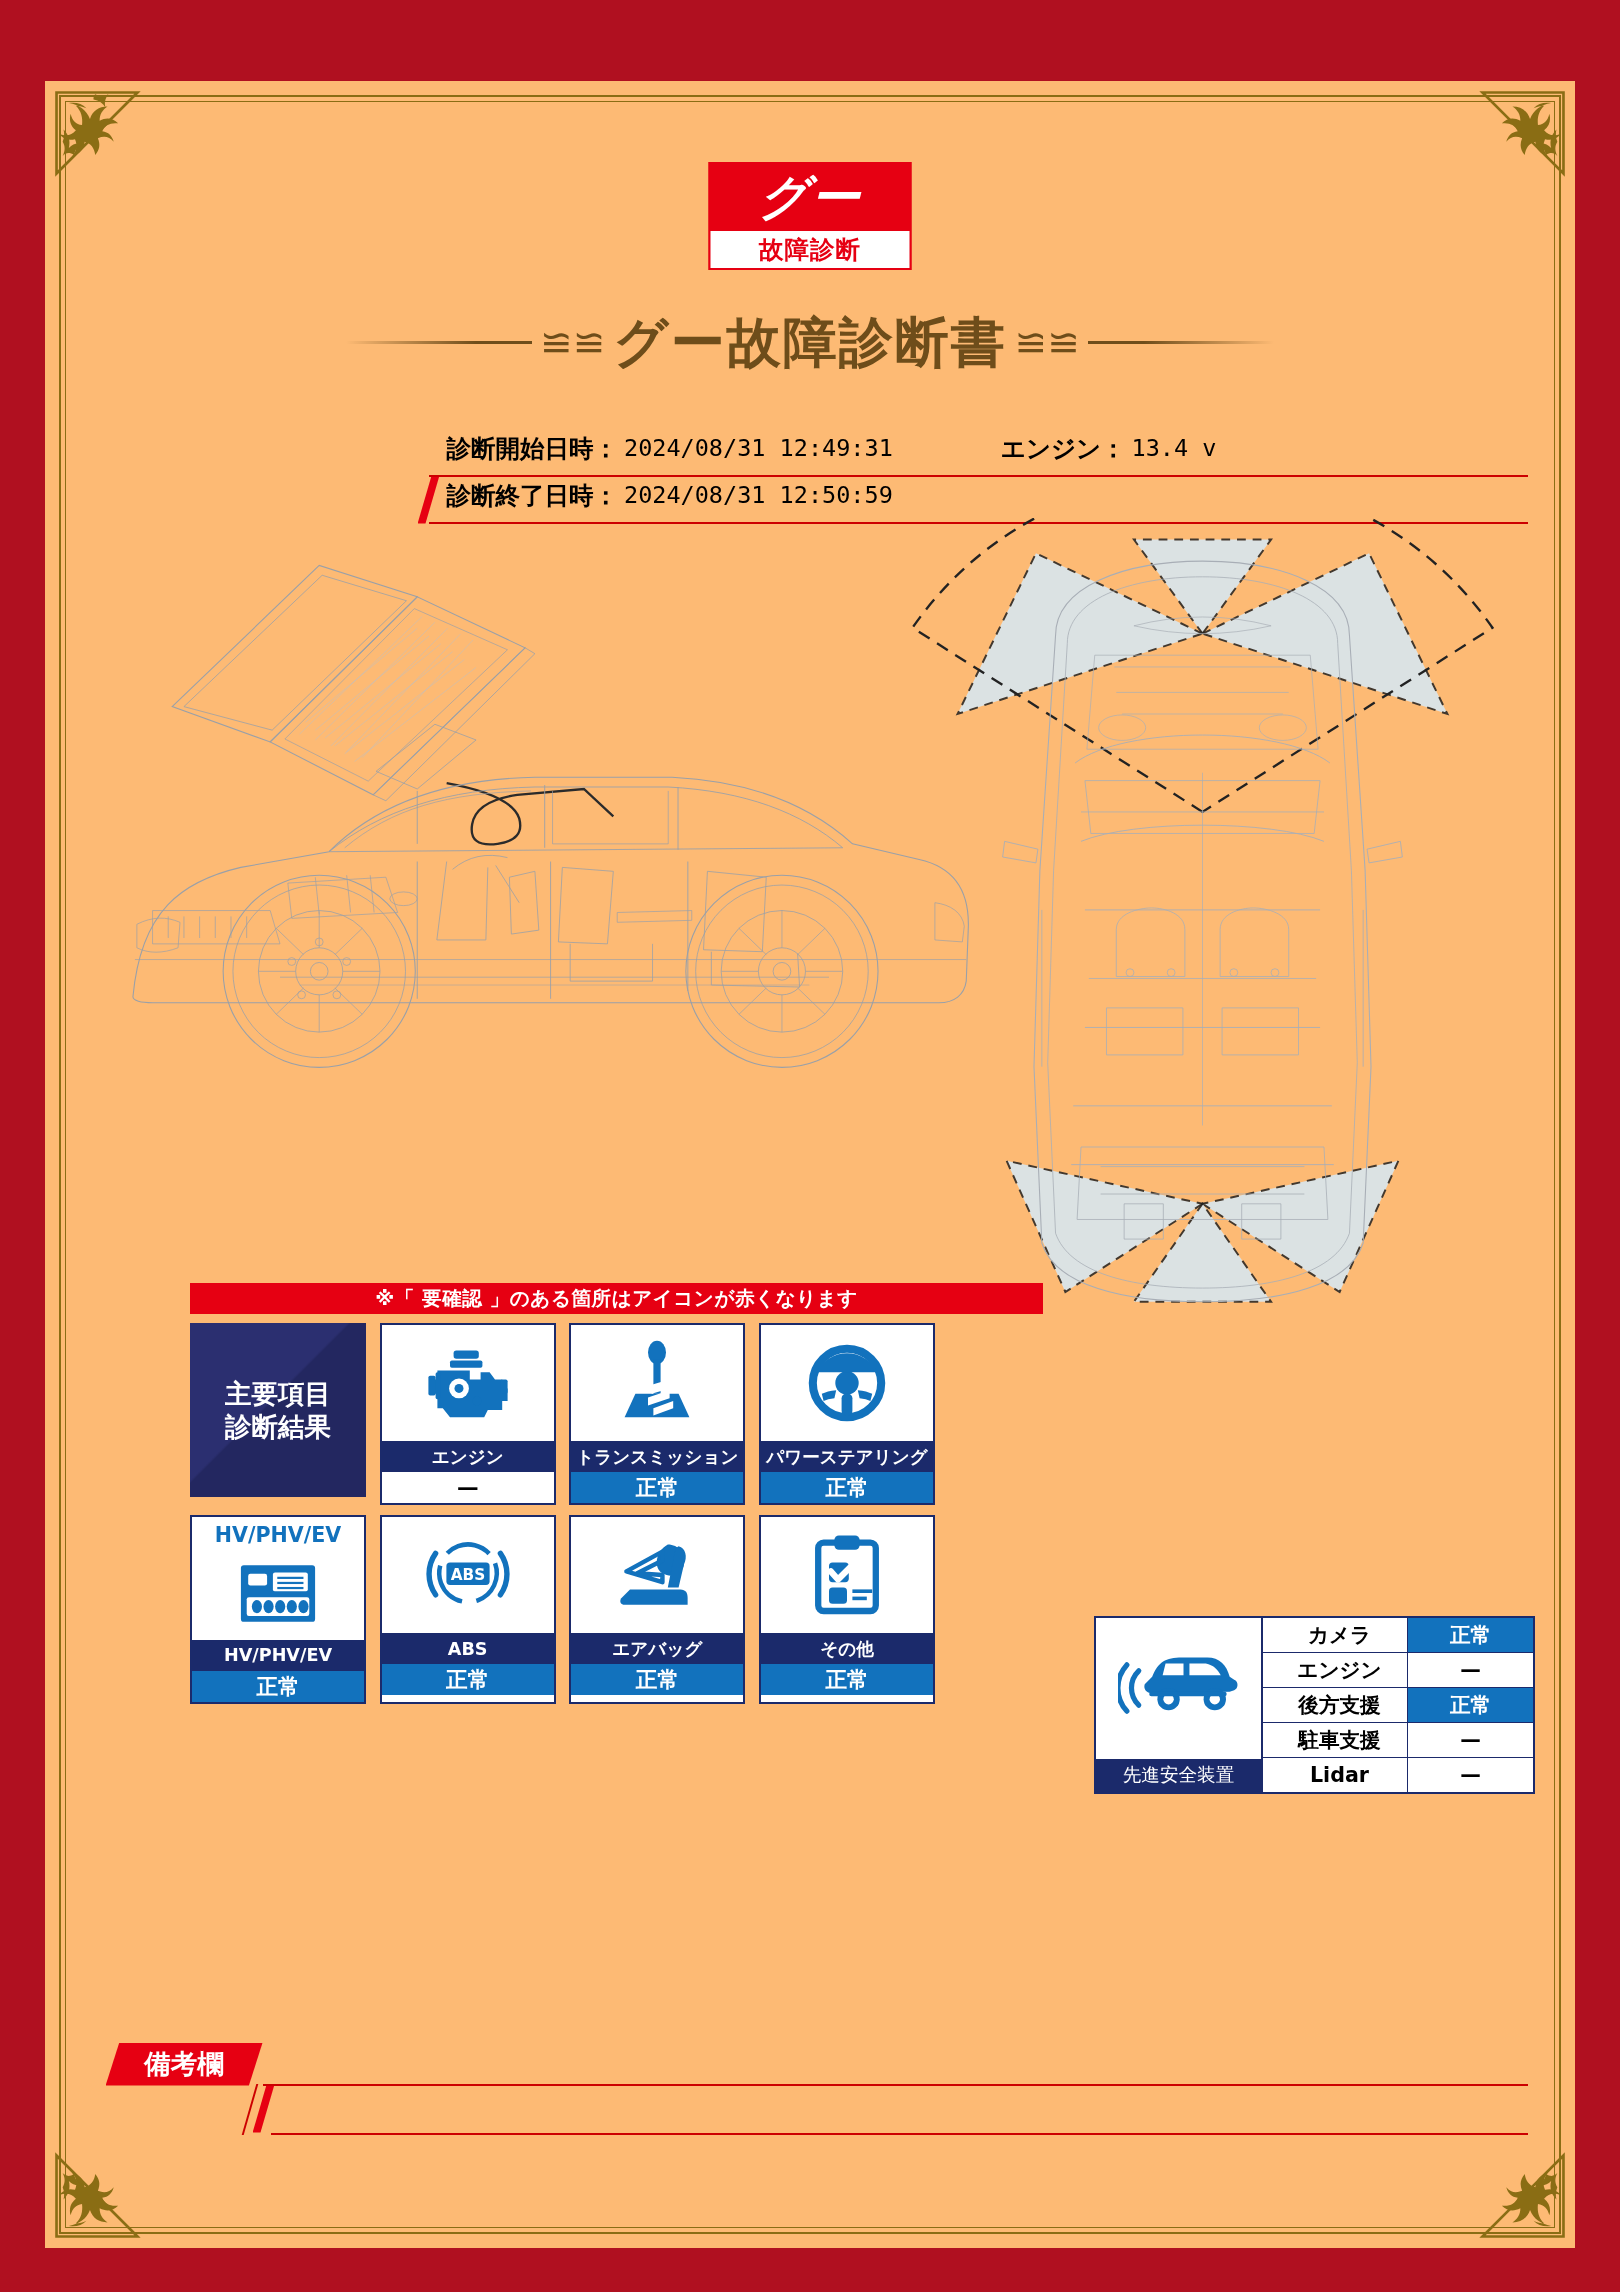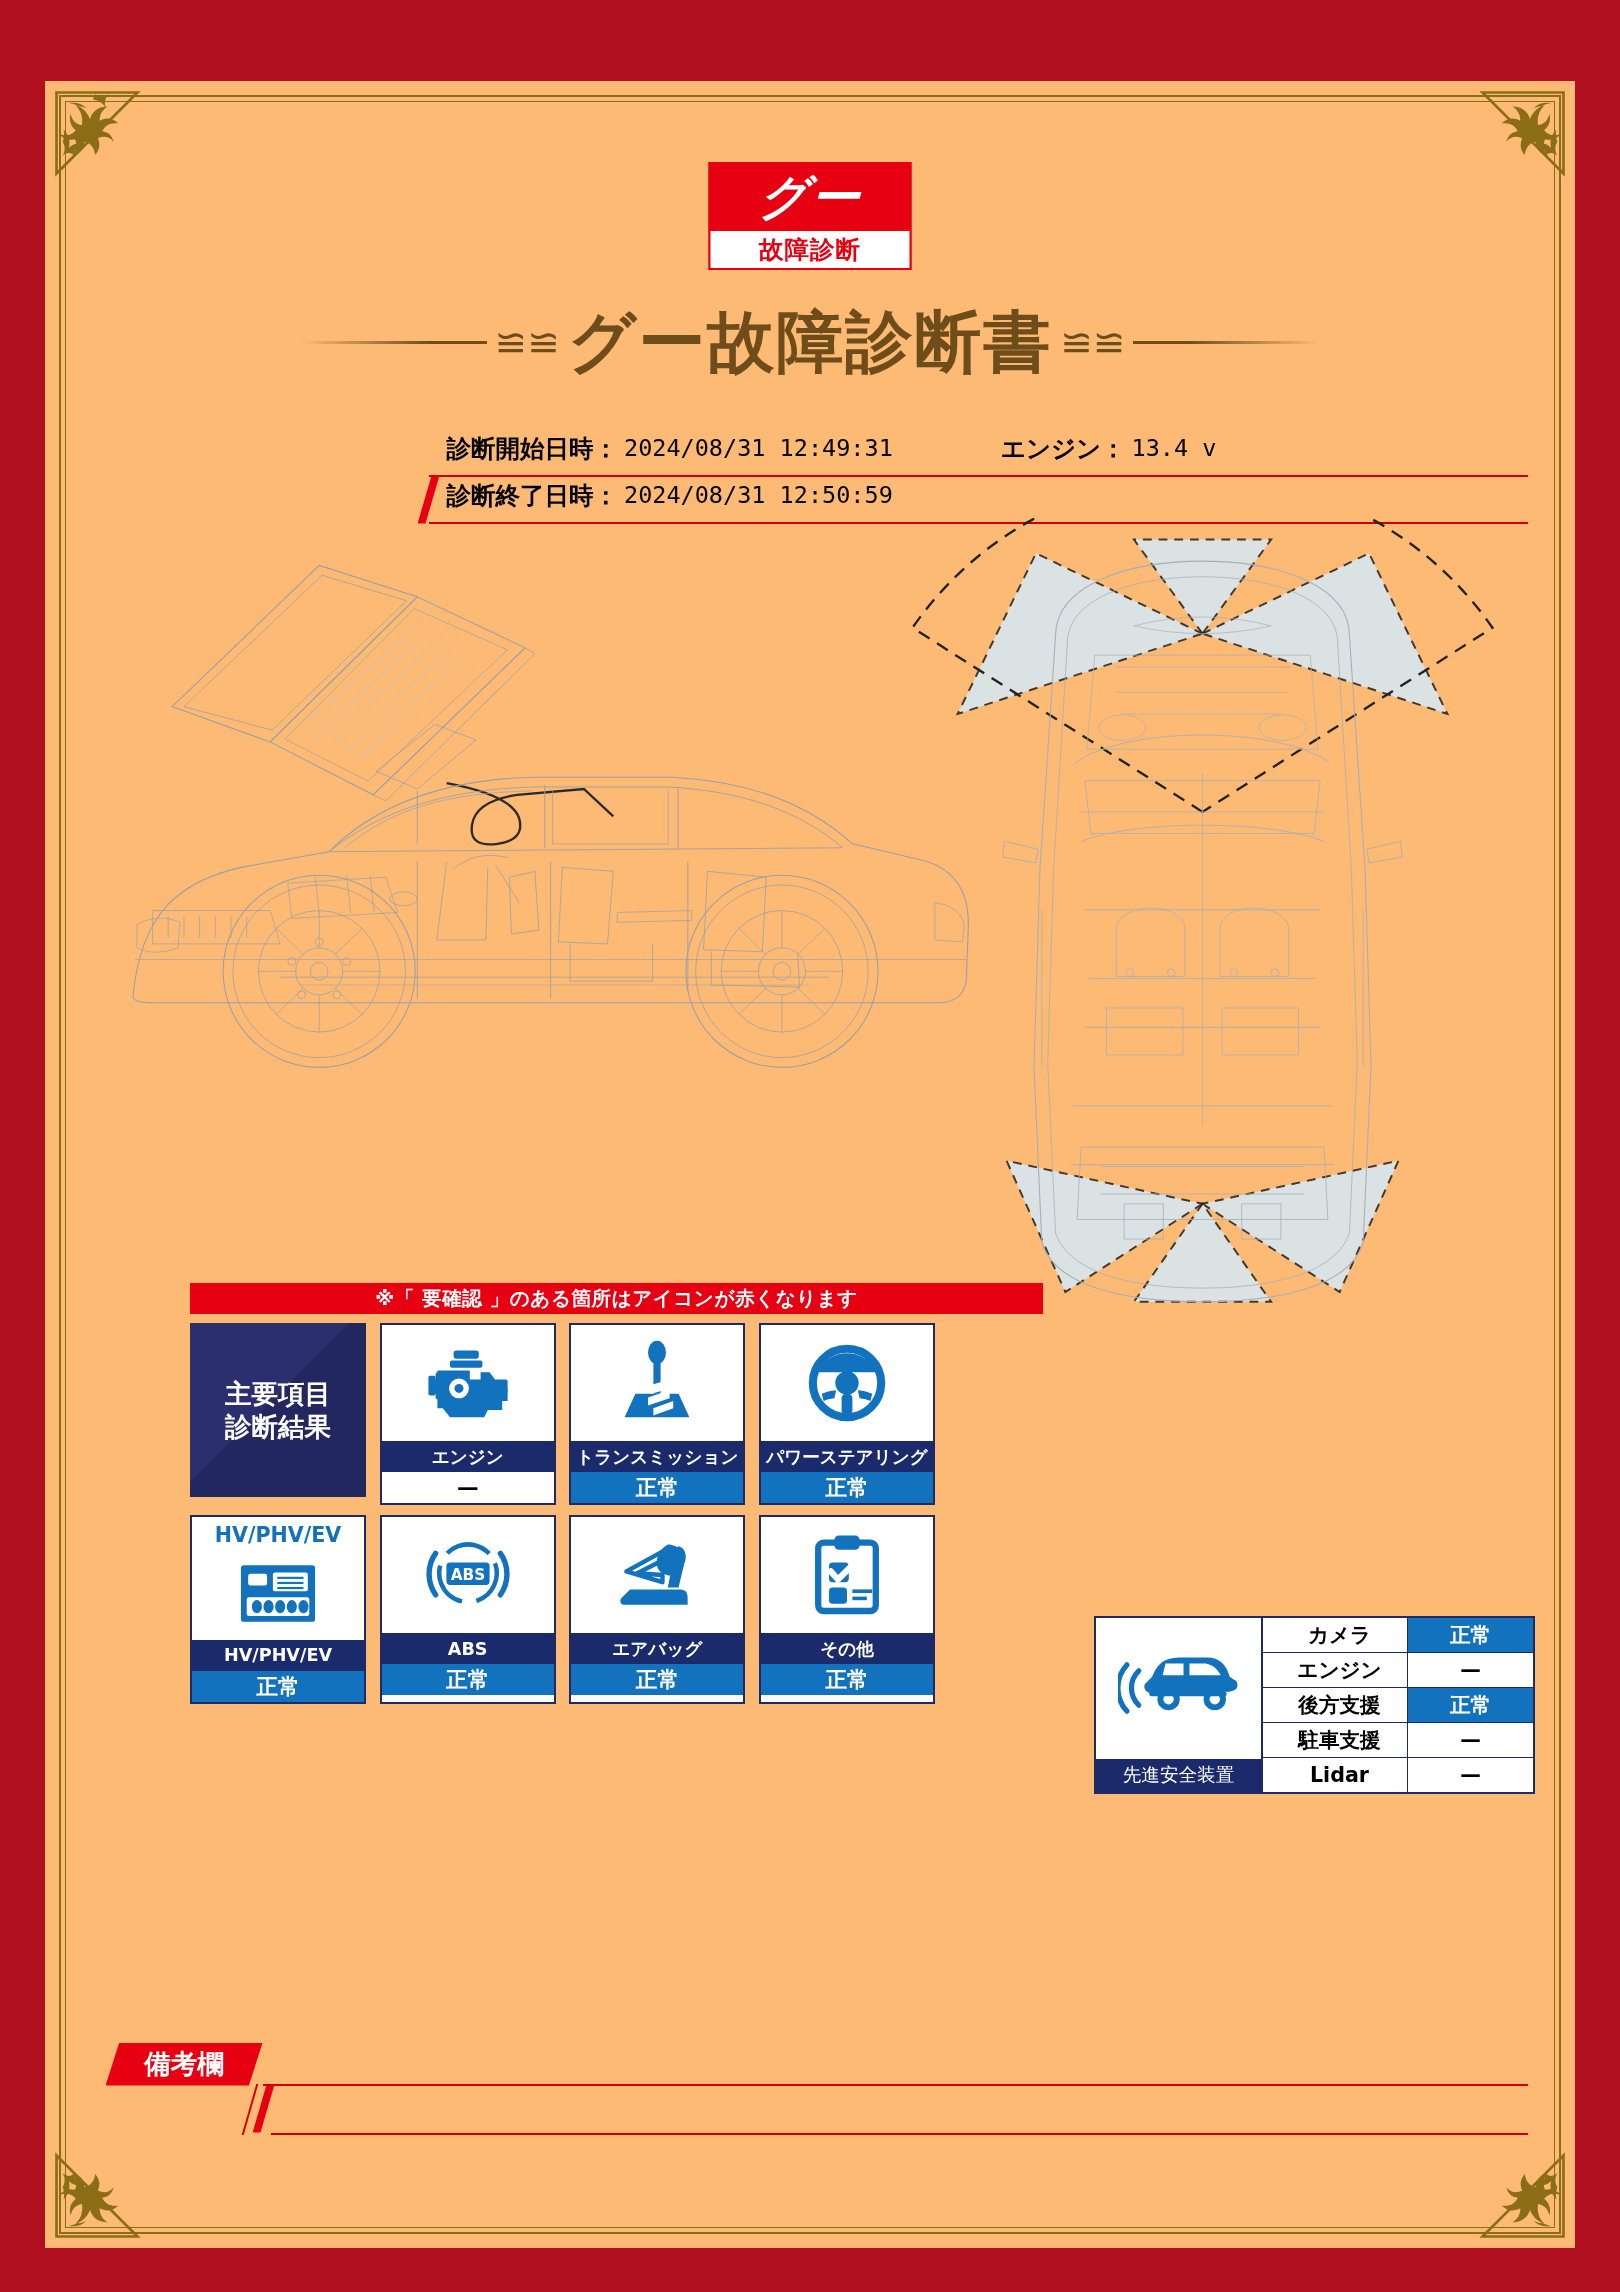--- a/index.html
+++ b/index.html
@@ -61,21 +61,21 @@
   
   .title-wrap{
     position:absolute;left:0;right:0;top:192px;height:88px;
     display:flex;align-items:center;justify-content:center;gap:5.9px;
   }
   .rule{flex:0 0 186px;height:2.9px;
     background:linear-gradient(90deg,rgba(110,77,26,0) 0%,#6e4d1a 70%,#6e4d1a 100%);}
   .rule.r{background:linear-gradient(270deg,rgba(110,77,26,0) 0%,#6e4d1a 70%,#6e4d1a 100%);}
   .flourish{font-size:39px;color:#6e4d1a;line-height:1;margin:0 2px;}
   .doc-title{
-    font-size:67px;font-weight:bold;color:#6e4d1a;letter-spacing:2px;
+    font-size:54px;font-weight:bold;color:#6e4d1a;letter-spacing:2px;
     white-space:nowrap;line-height:1;
   }
 
   
   .diag-head{position:absolute;left:21.6px;right:7.8px;top:323px;height:98px;}
   .ribbon{
     position:absolute;left:0;top:0;width:323px;height:47px;
     background:#e60012;color:#fff;font-weight:bold;font-size:26.5px;
     display:flex;align-items:center;justify-content:center;
     clip-path:polygon(13.7px 0,100% 0,calc(100% - 13.7px) 100%,0 100%);

